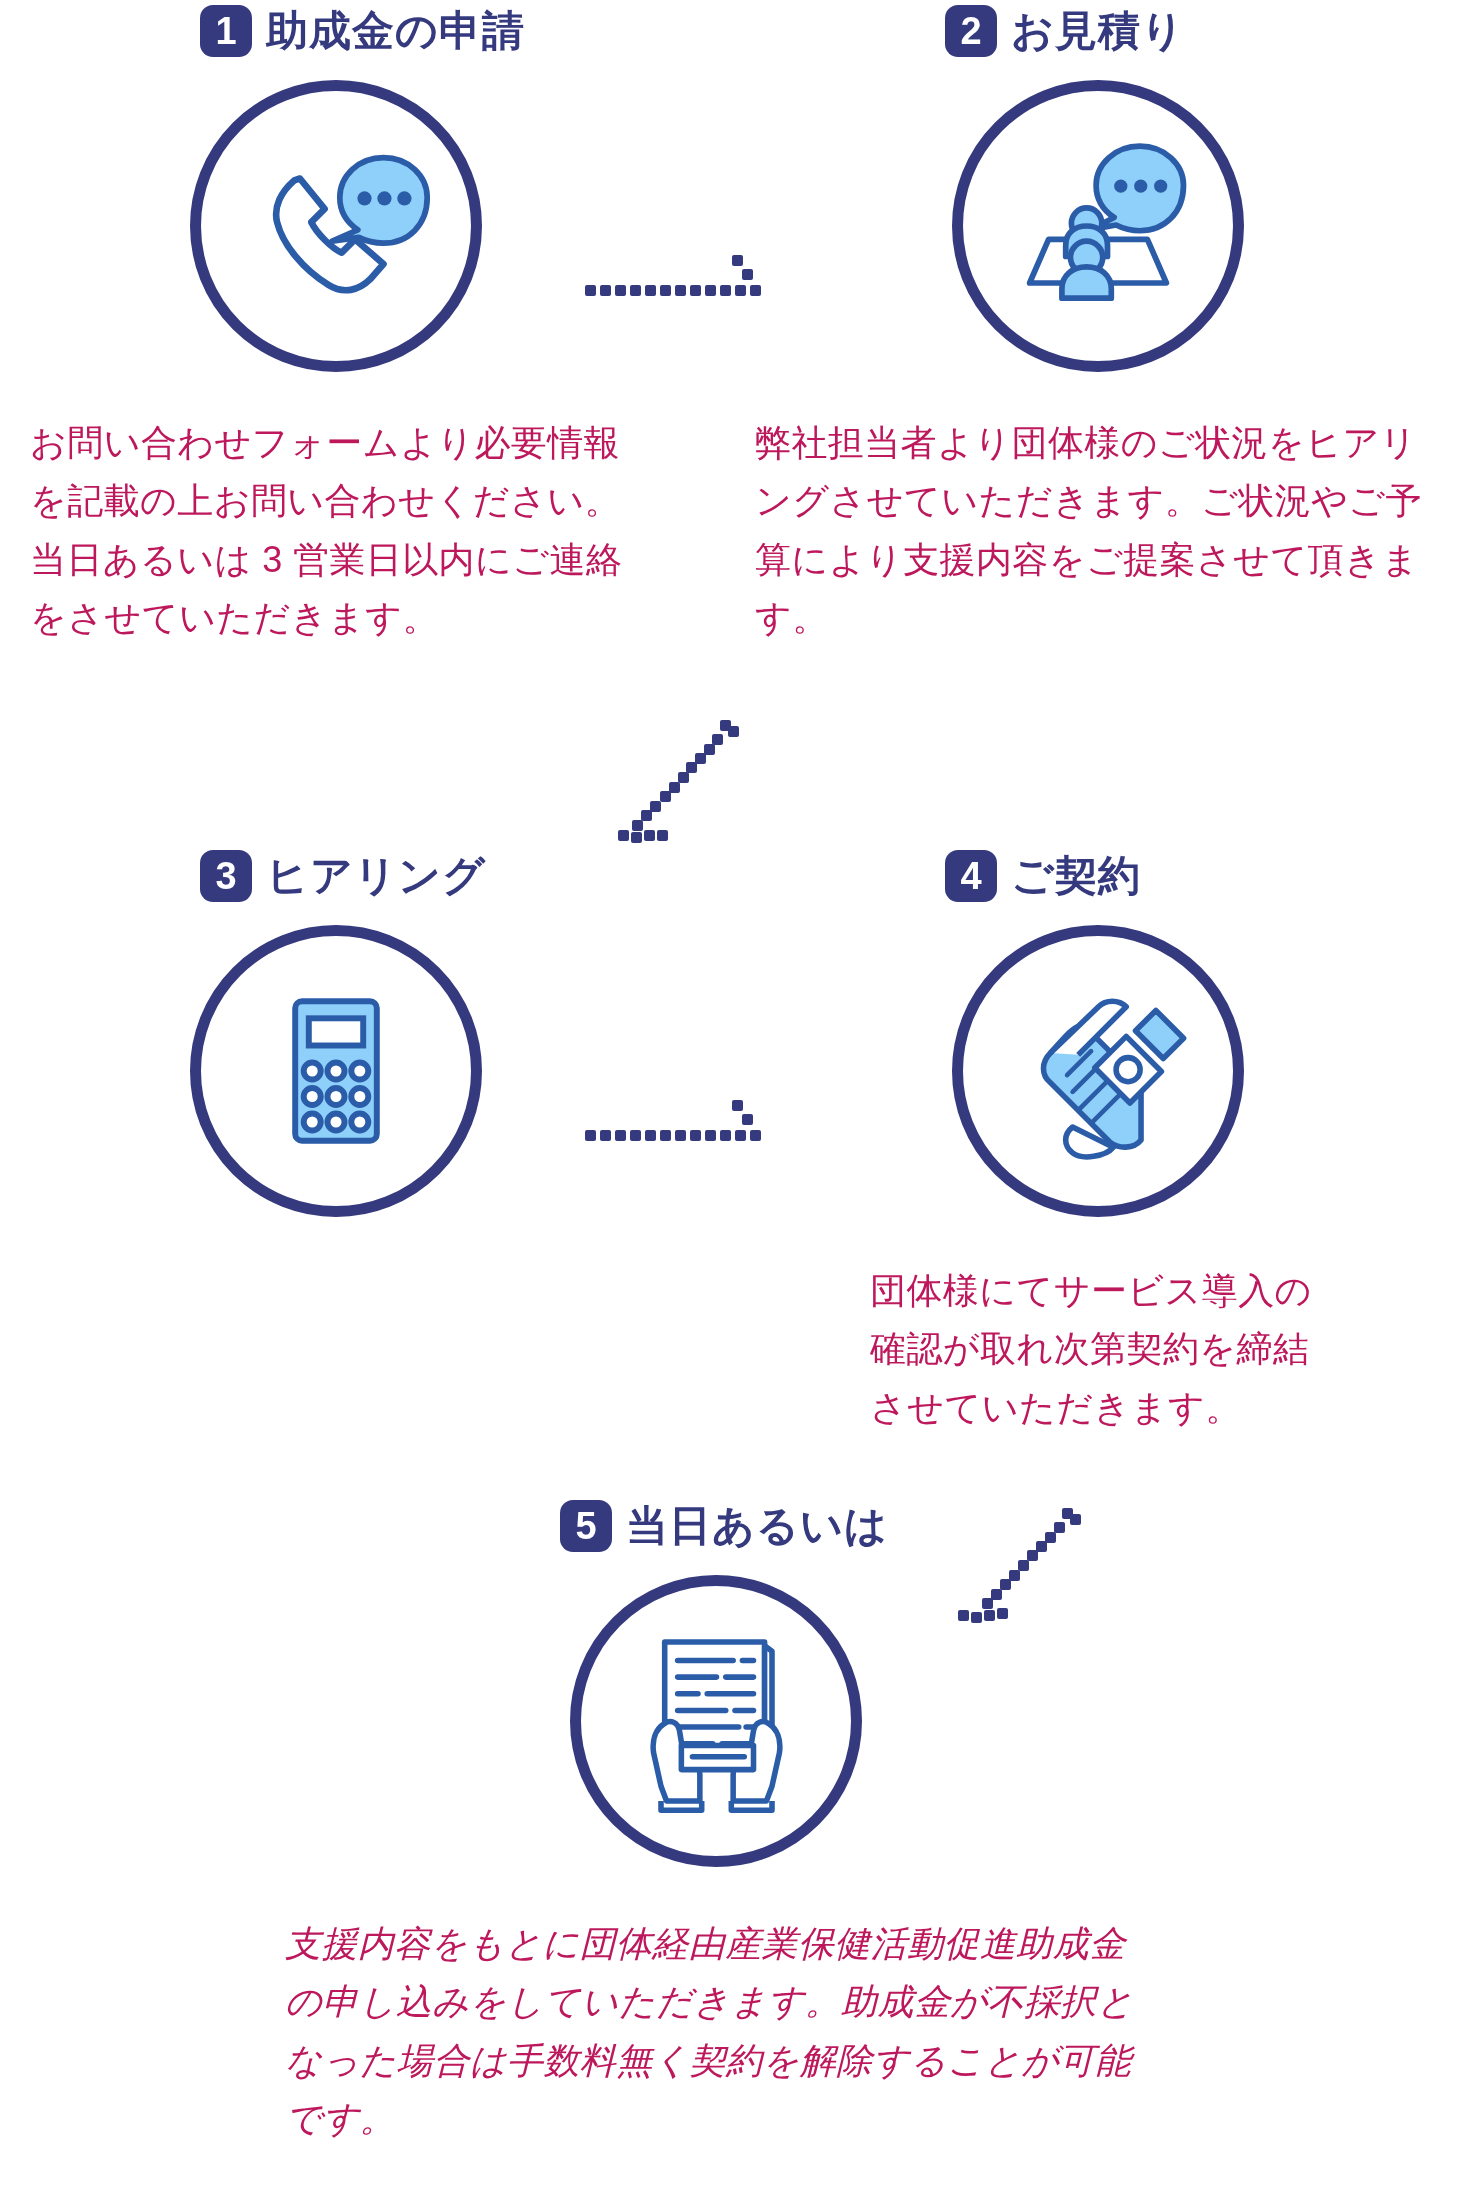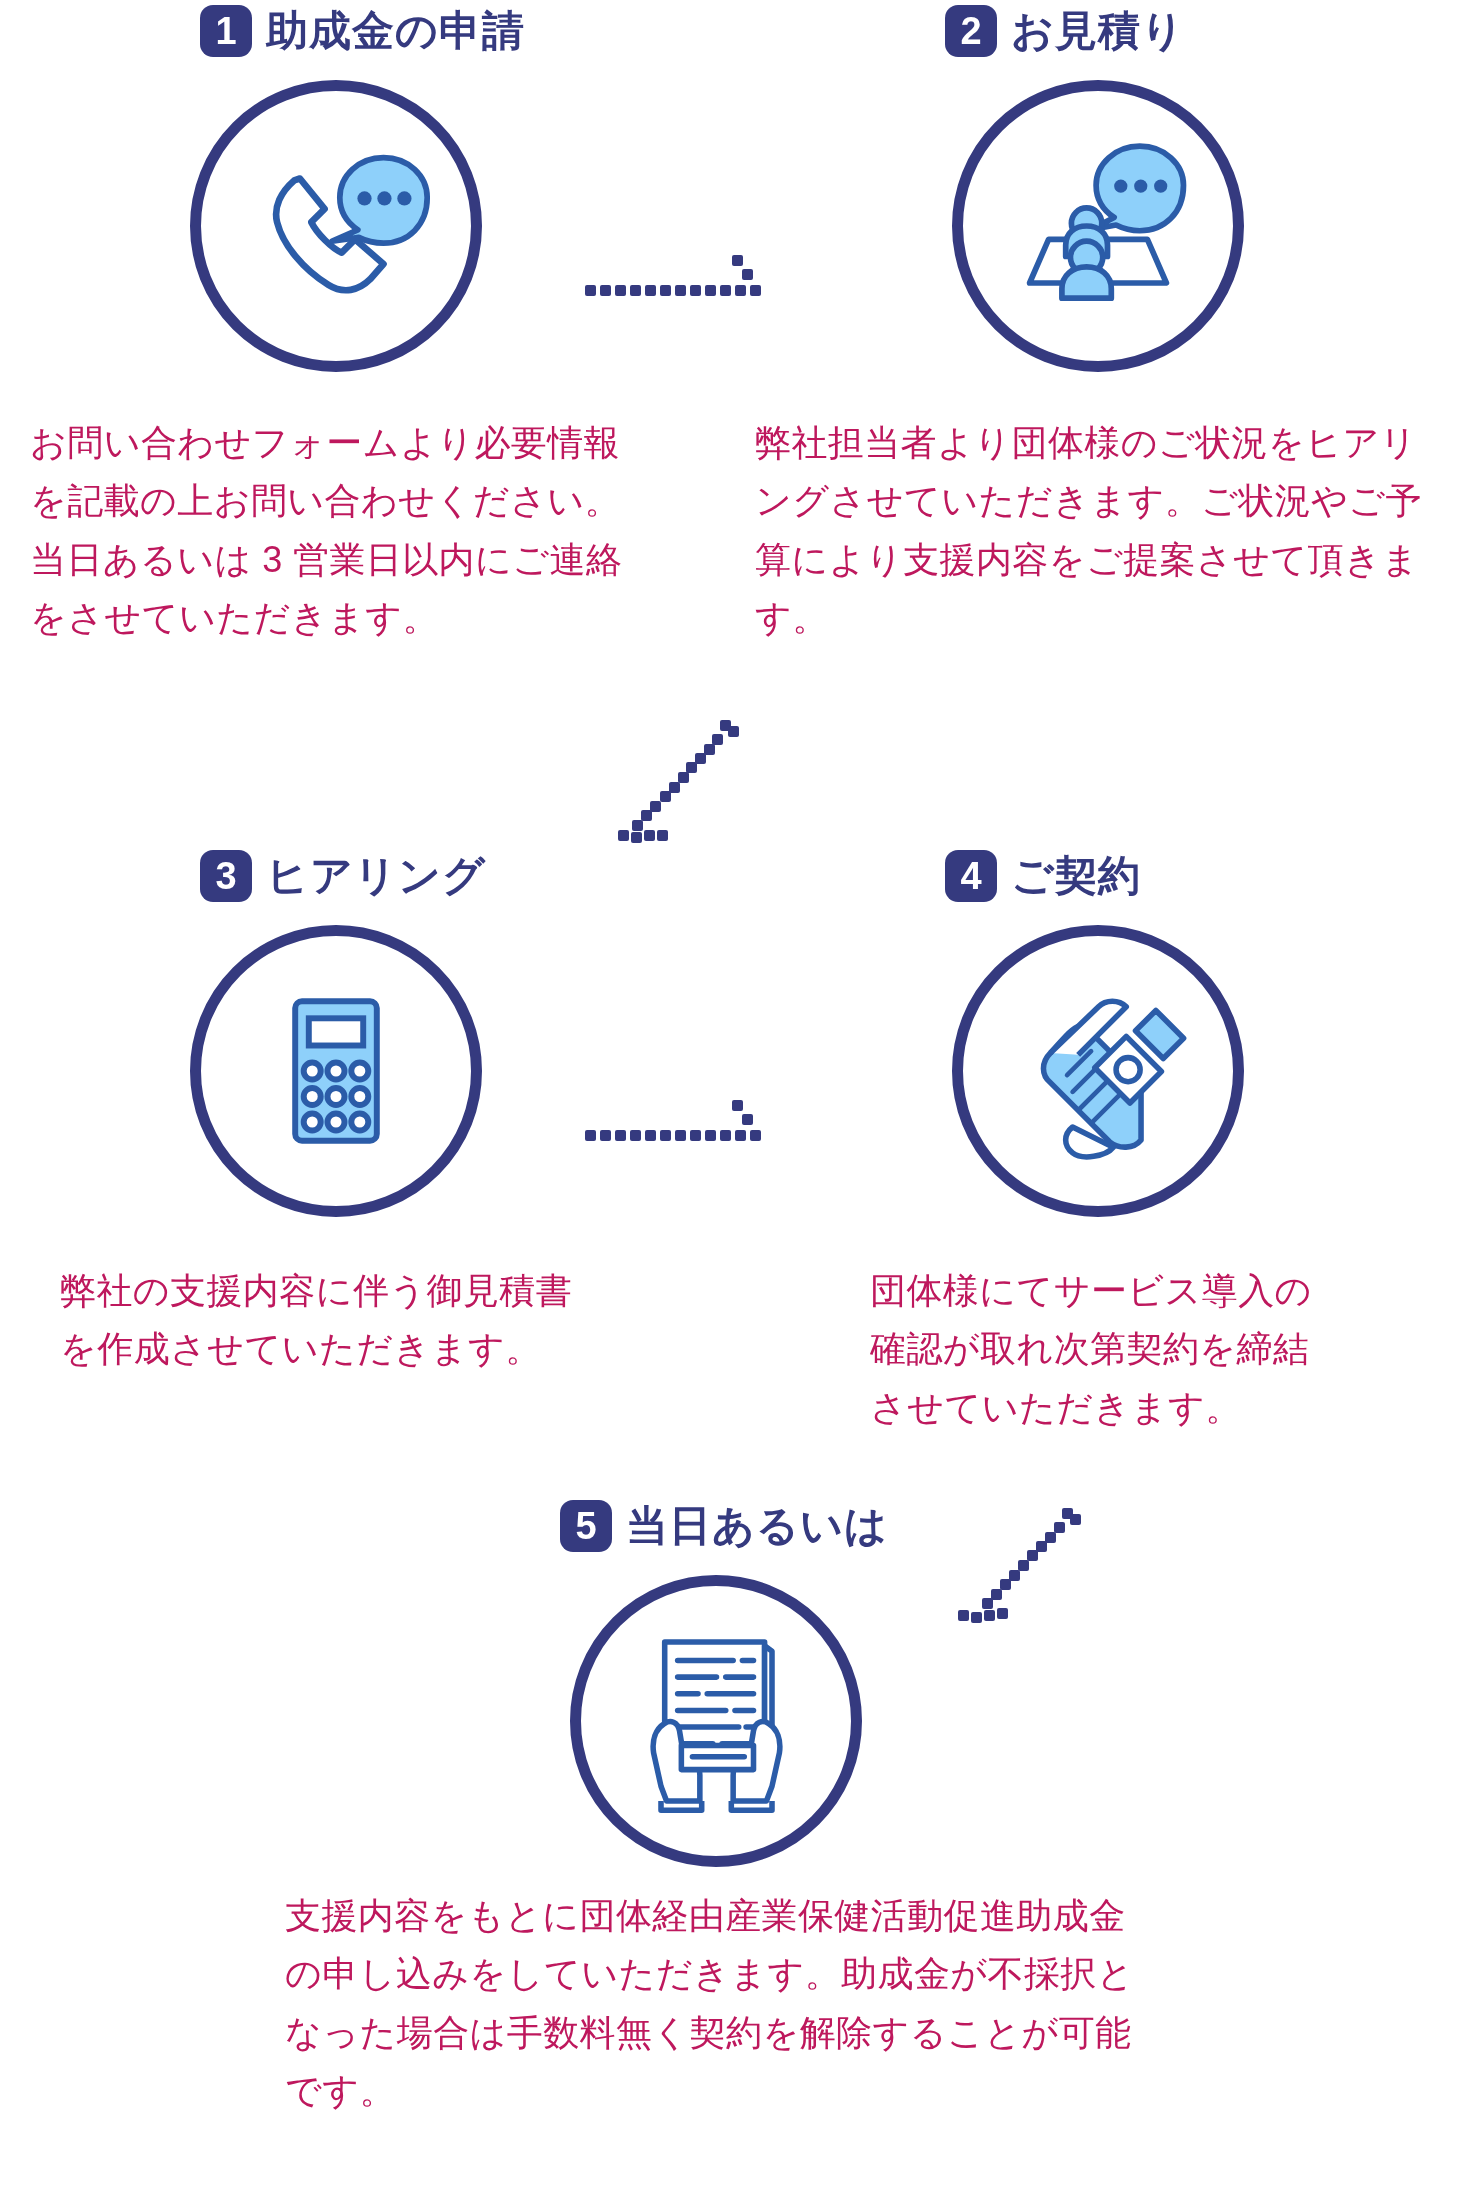--- a/index.html
+++ b/index.html
@@ -144,22 +144,20 @@
             <circle cx="72" cy="130" r="10"></circle>
             <circle cx="100" cy="130" r="10"></circle>
             <circle cx="128" cy="130" r="10"></circle>
             <circle cx="72" cy="160" r="10"></circle>
             <circle cx="100" cy="160" r="10"></circle>
             <circle cx="128" cy="160" r="10"></circle>
           </g>
         </svg>
       </span>
     </div>
-    <div class="desc" style="margin-left:60px;margin-top:45px;width:620px;">弊社の支援内容に伴う御見積書
-を作成させていただきます。</div>
   </div>
 
   <div class="step" style="left:760px;top:845px;width:700px;">
     <div class="head" style="margin-left:185px;">
       <div class="badge">4</div>
       <div class="head-title">ご契約</div>
     </div>
     <div class="circle" style="margin-left:192px;margin-top:18px;">
 
       <span style="display:block;width:185px;height:185px;">
@@ -224,21 +222,21 @@
 
           <path d="M156 102 C166 108 170 120 168 134 L160 170 L154 186 L118 186 L118 158
                    C118 146 126 138 136 134 L140 110 C142 100 150 98 156 102 Z" fill="#ffffff" stroke="#2b5ca8" stroke-width="6" stroke-linejoin="round"></path>
           <path d="M160 186 L160 196 L116 196 L116 186" fill="none" stroke="#2b5ca8" stroke-width="6" stroke-linejoin="round"></path>
 
           <path d="M62 126 L140 126 L140 152 L62 152 Z" fill="#ffffff" stroke="#2b5ca8" stroke-width="6" stroke-linejoin="round"></path>
           <line x1="74" y1="138" x2="130" y2="138" stroke="#2b5ca8" stroke-width="6" stroke-linecap="round"></line>
         </svg>
       </span>
     </div>
-    <div class="desc" style="margin-left:-95px;margin-top:20px;width:900px;">支援内容をもとに団体経由産業保健活動促進助成金
+    <div class="desc" style="margin-left:-95px;margin-top:48px;width:900px;font-style:italic;">支援内容をもとに団体経由産業保健活動促進助成金
 の申し込みをしていただきます。助成金が不採択と
 なった場合は手数料無く契約を解除することが可能
 です。</div>
   </div>
 
   <div class="conn" style="left:585px;top:245px;width:190px;height:70px;">
     <span class="dot" style="left:0px;top:40px;"></span>
     <span class="dot" style="left:15px;top:40px;"></span>
     <span class="dot" style="left:30px;top:40px;"></span>
     <span class="dot" style="left:45px;top:40px;"></span>

